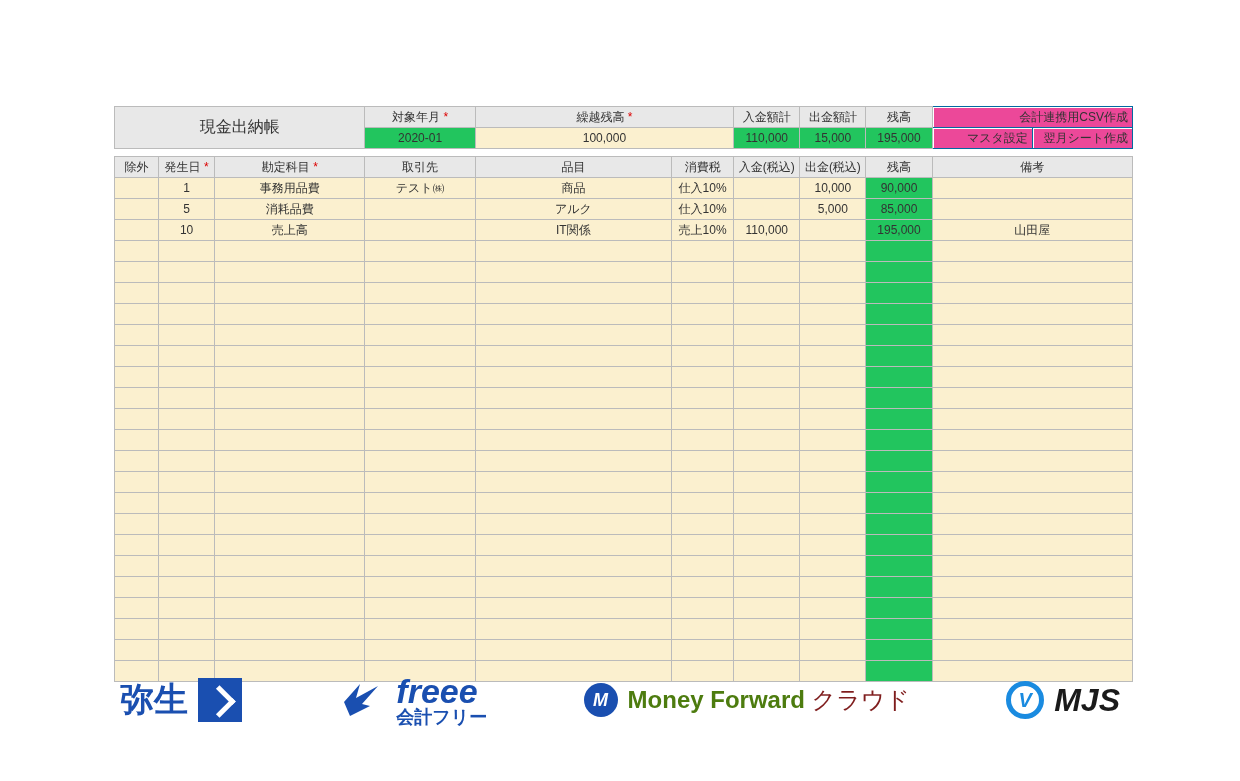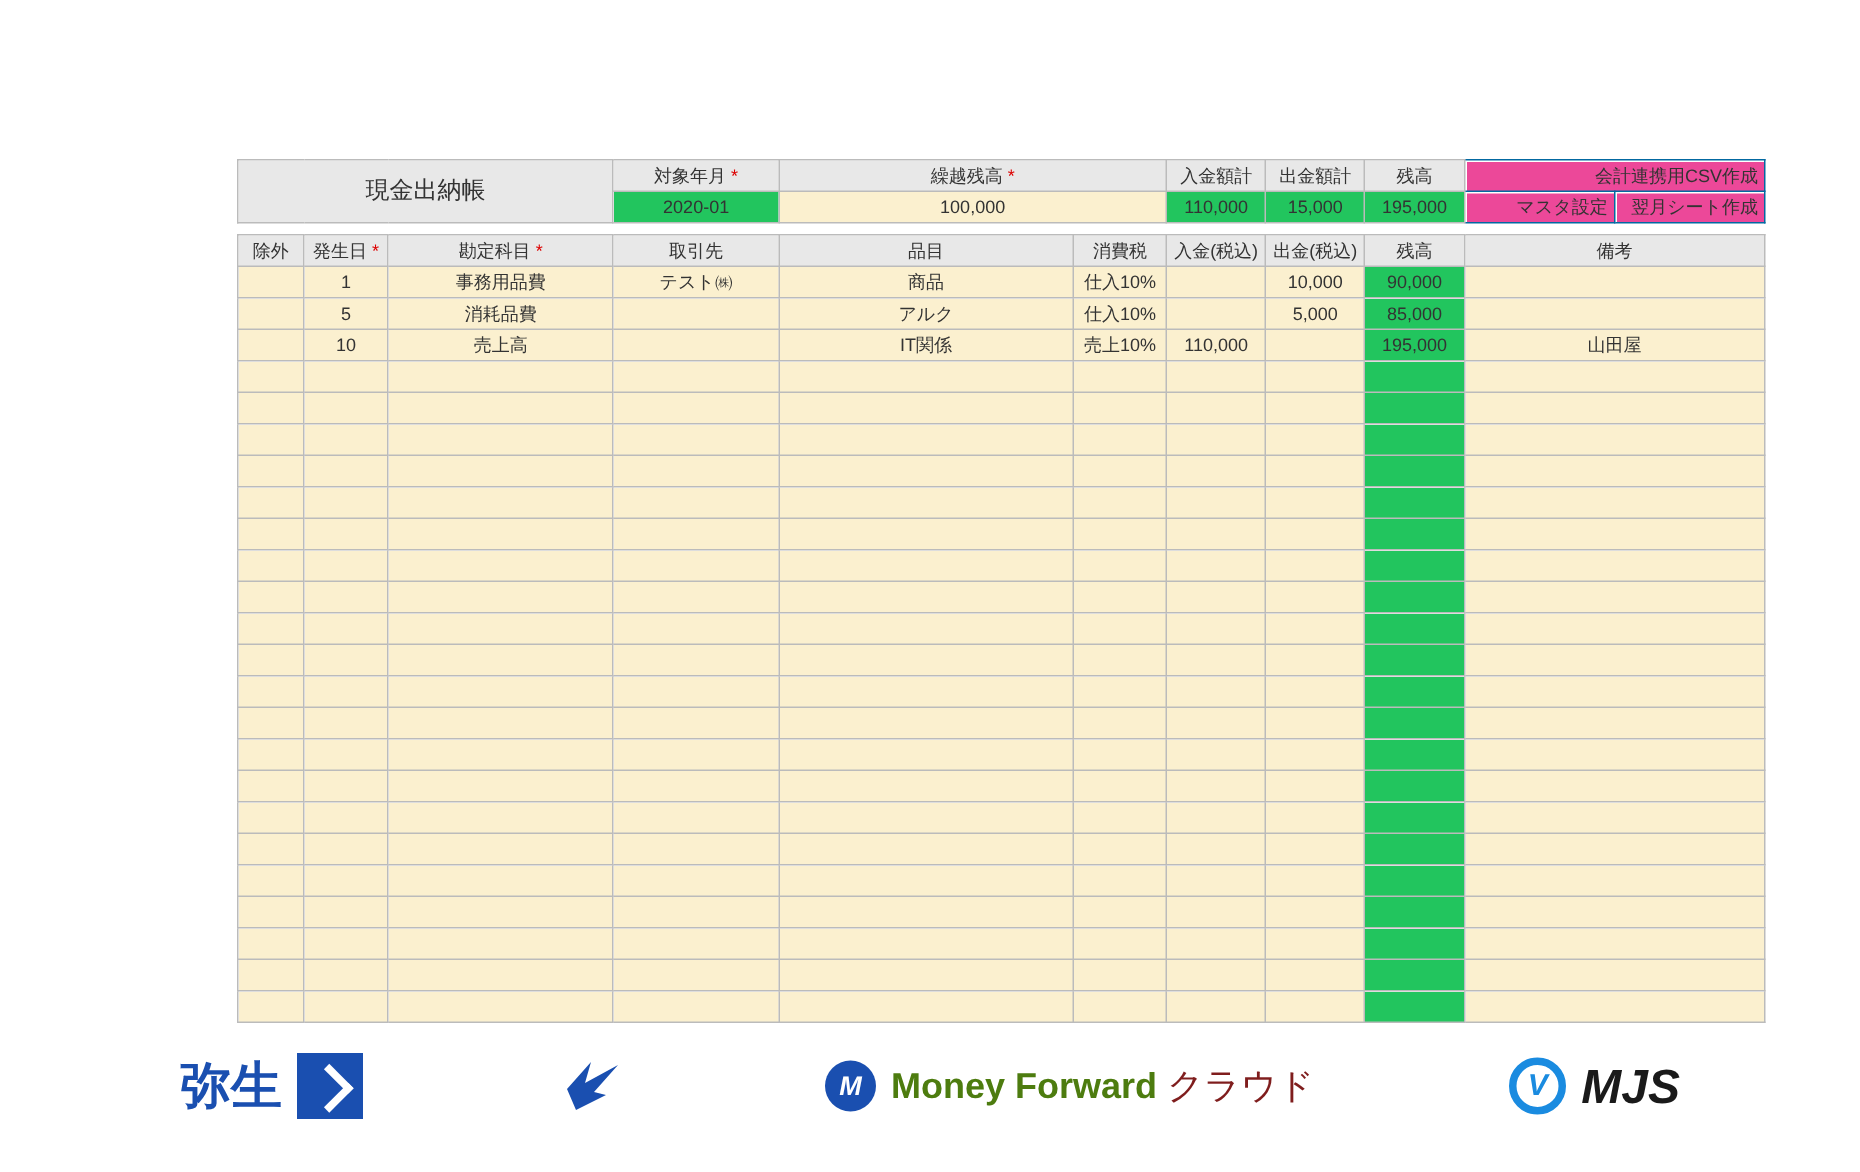--- a/index.html
+++ b/index.html
@@ -16,21 +16,20 @@
   .sheet {
     position: absolute;
     left: 114px;
     top: 106px;
     width: 1019px;
   }
   table {
     border-collapse: collapse;
     width: 100%;
     table-layout: fixed;
-    margin-left: 44px;
   }
   td, th {
     border: 1px solid #bbb;
     height: 21px;
     padding: 0 4px;
     vertical-align: middle;
     overflow: hidden;
     white-space: nowrap;
   }
   .hdr {
@@ -53,21 +52,21 @@
     text-align: right;
     cursor: pointer;
     border: 1px solid #0369a1;
     box-shadow: inset 1px 1px 0 #fff;
   }
 
   
   .logos {
     position: absolute;
     left: 110px;
-    top: 684px;
+    top: 660px;
     width: 1020px;
     height: 80px;
     display: flex;
     align-items: center;
     justify-content: space-between;
     padding: 0 10px;
   }
   .logo {
     display: flex;
     align-items: center;
@@ -469,20 +468,24 @@
   <div class="logo yayoi">
     <span>弥生</span>
     <span class="sq"></span>
   </div>
   <div class="logo freee">
     <span class="bird">
       <svg viewBox="0 0 48 48">
           <path d="M6 26 L22 8 L18 22 L40 10 L24 28 L32 30 L12 40 Z" fill="#1a4fb0"></path>
         </svg>
     </span>
+    <span class="freee-text">
+      <span class="freee-script">freee</span>
+      <span class="freee-sub">会計フリー</span>
+    </span>
   </div>
   <div class="logo mf">
     <span class="mf-circle">M</span>
     <span class="mf-text"><b>Money Forward</b><span class="grey"> クラウド</span></span>
   </div>
   <div class="logo mjs">
     <span class="mjs-circle">V</span>
     <span>MJS</span>
   </div>
 </div>

